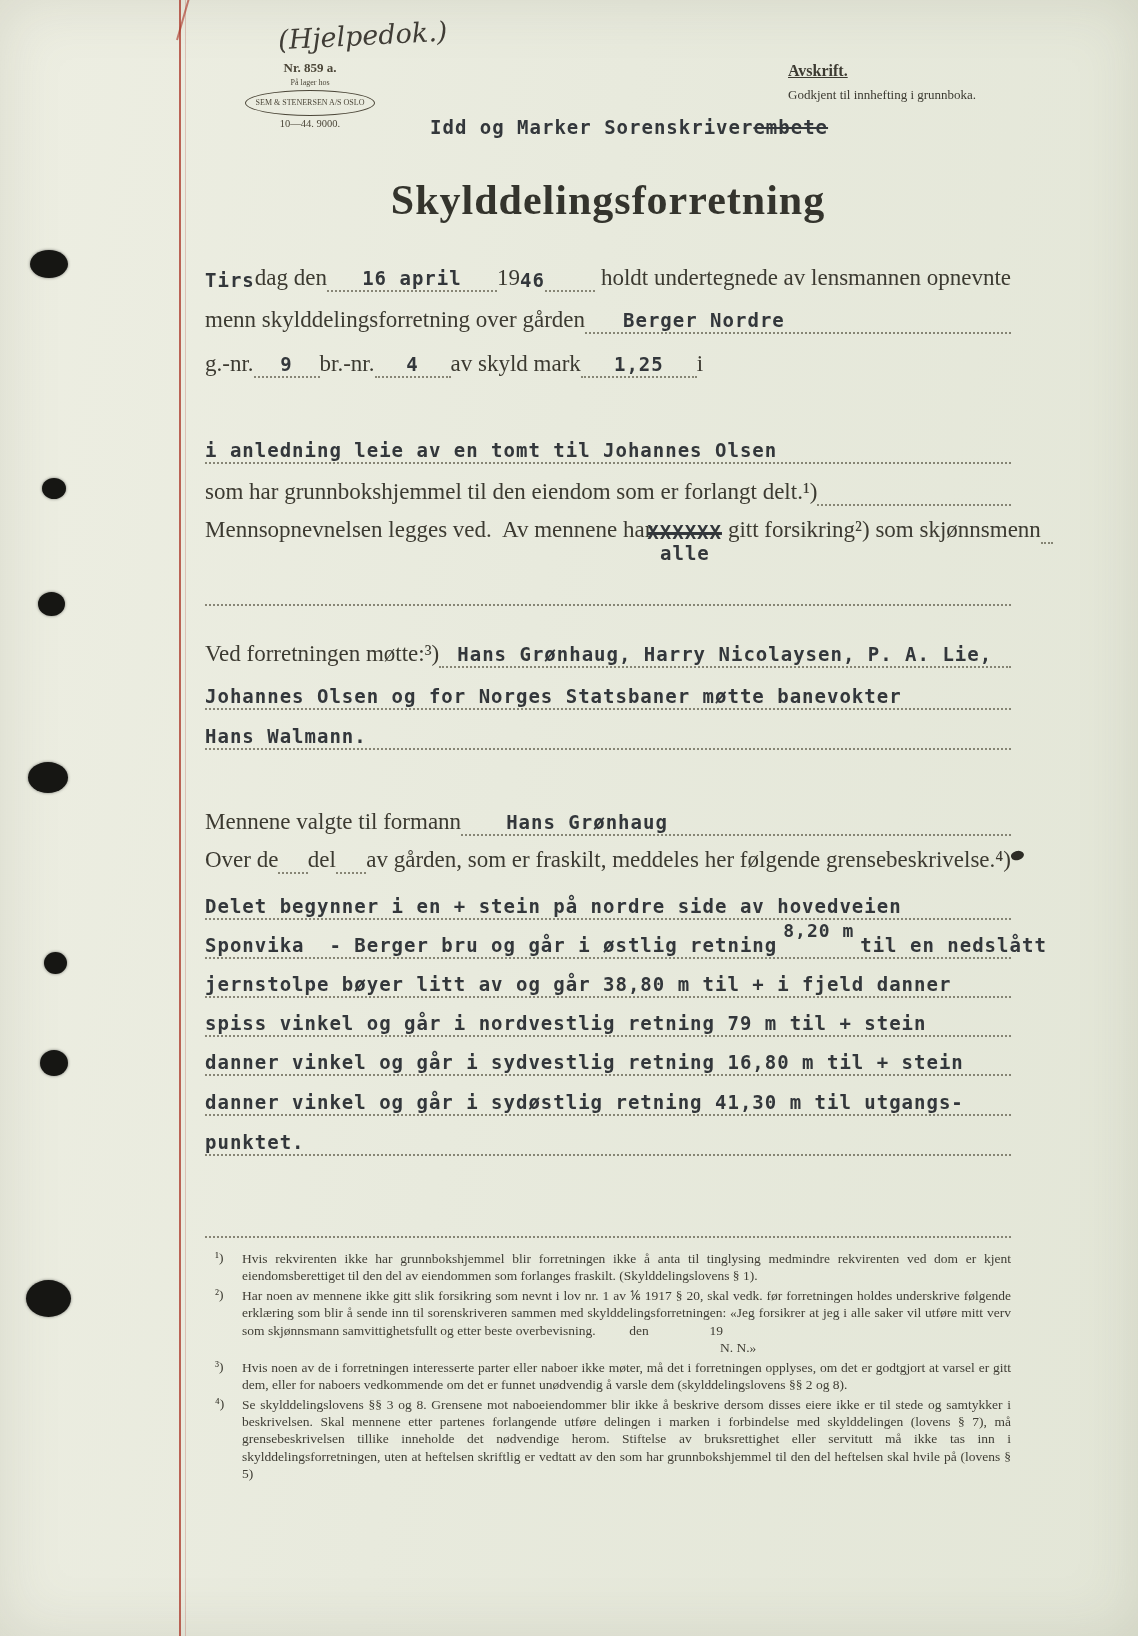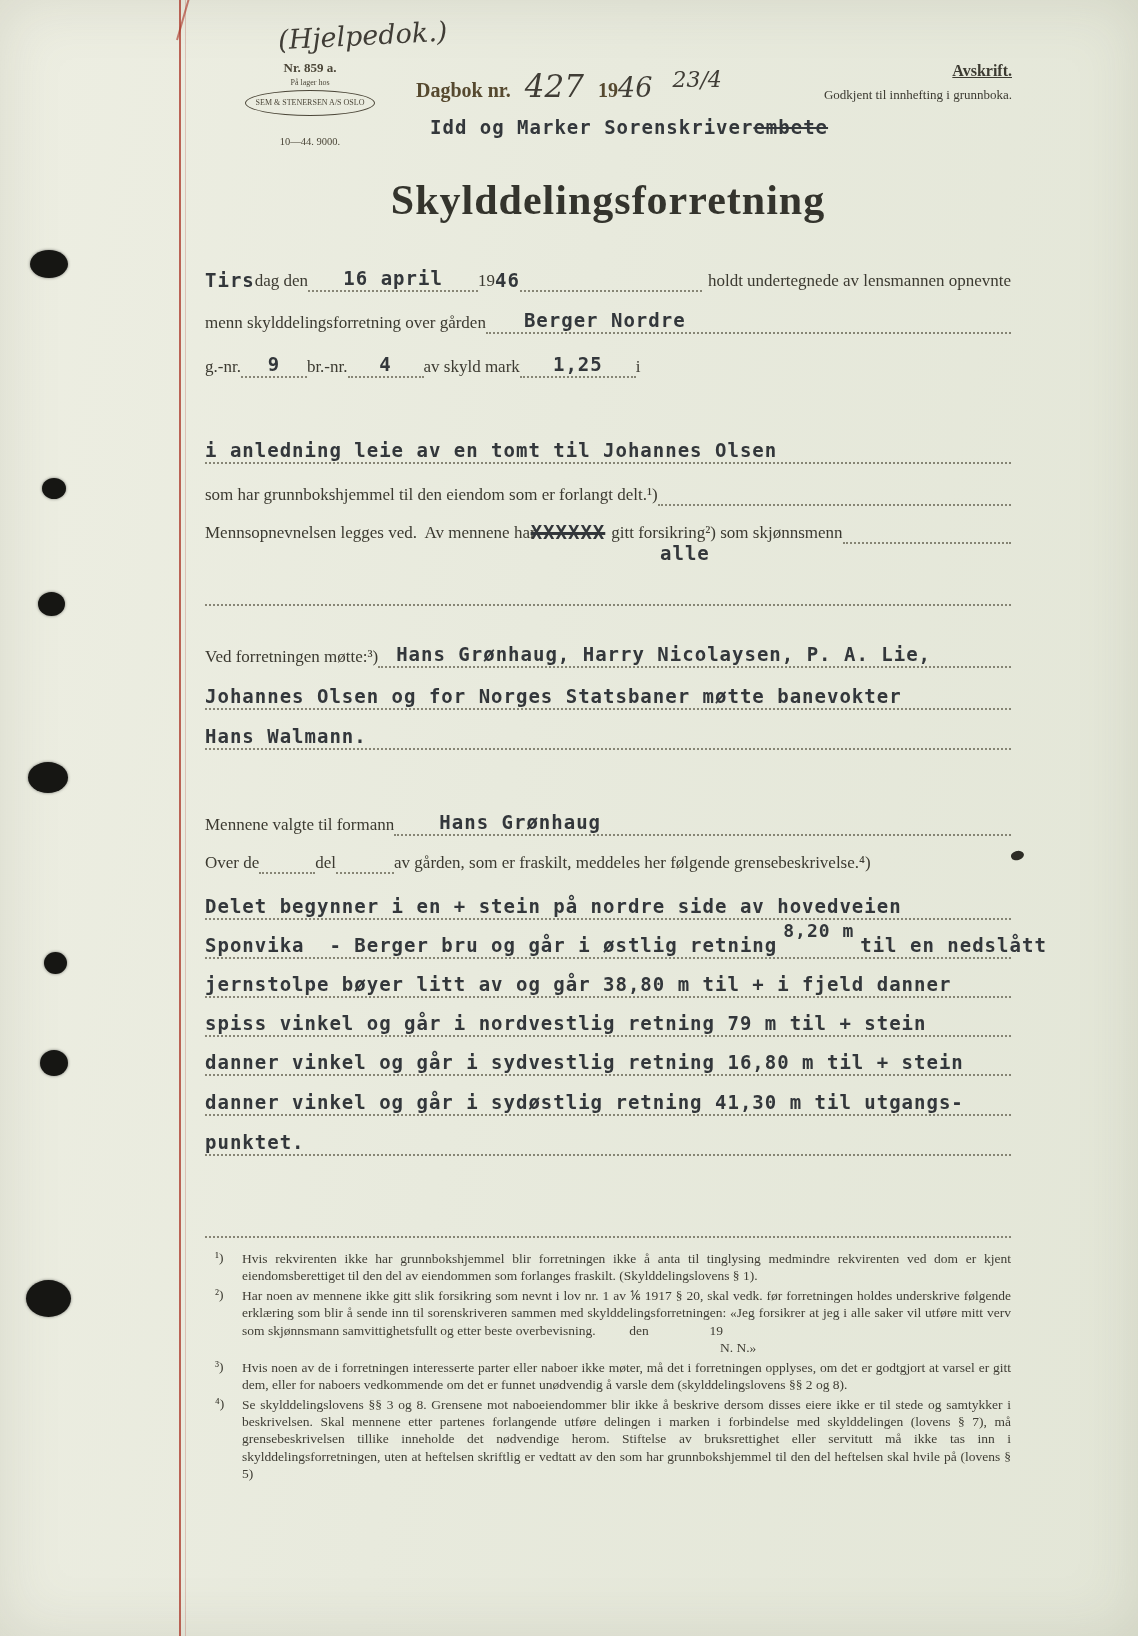--- a/index.html
+++ b/index.html
@@ -9,43 +9,43 @@
     box-shadow: inset 0 0 60px rgba(120,120,100,0.18);
     overflow:hidden;
     font-family:"Liberation Serif", serif;
     color:#3c3a31;
   }
   .red-line  { position:absolute; left:179px; top:0; bottom:0; width:2px; background:rgba(172,60,46,0.78); }
   .red-line2 { position:absolute; left:185px; top:0; bottom:0; width:1px; background:rgba(172,60,46,0.25); }
   .red-tick  { position:absolute; left:176px; top:-6px; width:2px; height:46px; background:rgba(172,60,46,0.65); transform:rotate(16deg); transform-origin:bottom center; }
   .hole { position:absolute; background:#161613; border-radius:50%; box-shadow:0 0 3px rgba(0,0,0,0.5); }
 
-  .printed { font-family:"Liberation Serif", serif; font-size:17px; color:#3c3a31; white-space:pre; }
+  .printed { font-family:"Liberation Serif", serif; font-size:23px; color:#3c3a31; white-space:pre; }
   .typed   { font-family:"DejaVu Sans Mono", monospace; font-weight:bold; font-size:19px; letter-spacing:1px; color:#33373b; white-space:pre; }
   .hand    { font-family:"DejaVu Serif", serif; font-style:italic; color:#403d36; }
 
   .note { position:absolute; left:278px; top:20px; font-size:27px; transform:rotate(-3deg); }
 
   .printer { position:absolute; left:236px; top:60px; width:148px; text-align:center; color:#4b4638; }
   .printer .nr    { font-size:13px; font-weight:bold; }
   .printer .stock { font-size:8px; margin-top:2px; }
   .printer .stamp { margin:3px auto 2px; width:128px; height:24px; border:1.5px solid #4b4638; border-radius:50%;
                     font-size:8px; line-height:24px; white-space:nowrap; overflow:hidden; }
-  .printer .code  { font-size:10.5px; margin-top:20px; }
+  .printer .code  { font-size:10.5px; margin-top:2px; }
 
   .journal { position:absolute; left:416px; top:68px; white-space:nowrap; }
   .jlabel { font-size:20px; font-weight:bold; color:#56492f; }
   .jnum   { font-size:31px; margin:0 10px; }
   .jyear  { font-size:27px; }
   .jdate  { font-size:22px; position:relative; top:-10px; margin-left:16px; }
 
   .office { position:absolute; left:430px; top:116px; }
   .struckpart { text-decoration:line-through; text-decoration-thickness:2px; }
 
-  .avskrift { position:absolute; left:788px; top:62px; width:224px; text-align:right; }
+  .avskrift { position:absolute; left:788px; top:62px; width:224px; text-align:left; }
   .av-title { font-size:16px; font-weight:bold; text-decoration:underline; }
   .av-sub   { font-size:13px; margin-top:7px; }
 
   .title { position:absolute; left:205px; top:176px; width:806px; margin:0; text-align:center;
            font-family:"Liberation Serif", serif; font-weight:bold; font-size:42px; letter-spacing:1px; color:#34342d; }
 
   .row { position:absolute; left:205px; width:806px; height:30px; display:flex; align-items:flex-end; }
   .fill { border-bottom:2px dotted rgba(92,90,72,0.7); display:flex; align-items:flex-end; justify-content:center; height:100%; }
   .fill.grow { flex:1 1 auto; min-width:12px; }
   .fill.left { justify-content:flex-start; }
@@ -84,26 +84,20 @@
 
   <div class="hand note">(Hjelpedok.)</div>
 
   <div class="printer">
     <div class="nr">Nr. 859 a.</div>
     <div class="stock">På lager hos</div>
     <div class="stamp">SEM &amp; STENERSEN A/S OSLO</div>
     <div class="code">10—44. 9000.</div>
   </div>
 
-  <div class="journal">
-    <span class="jlabel">Dagbok nr.</span>
-    <span class="hand jnum">427</span>
-    <span class="jlabel">19</span><span class="hand jyear">46</span>
-    <span class="hand jdate">23/4</span>
-  </div>
 
   <div class="office typed"><span>Idd og Marker Sorenskriver</span><span class="struckpart">embete</span></div>
 
   <div class="avskrift">
     <div class="av-title">Avskrift.</div>
     <div class="av-sub">Godkjent til innhefting i grunnboka.</div>
   </div>
 
   <h1 class="title">Skylddelingsforretning</h1>
 

